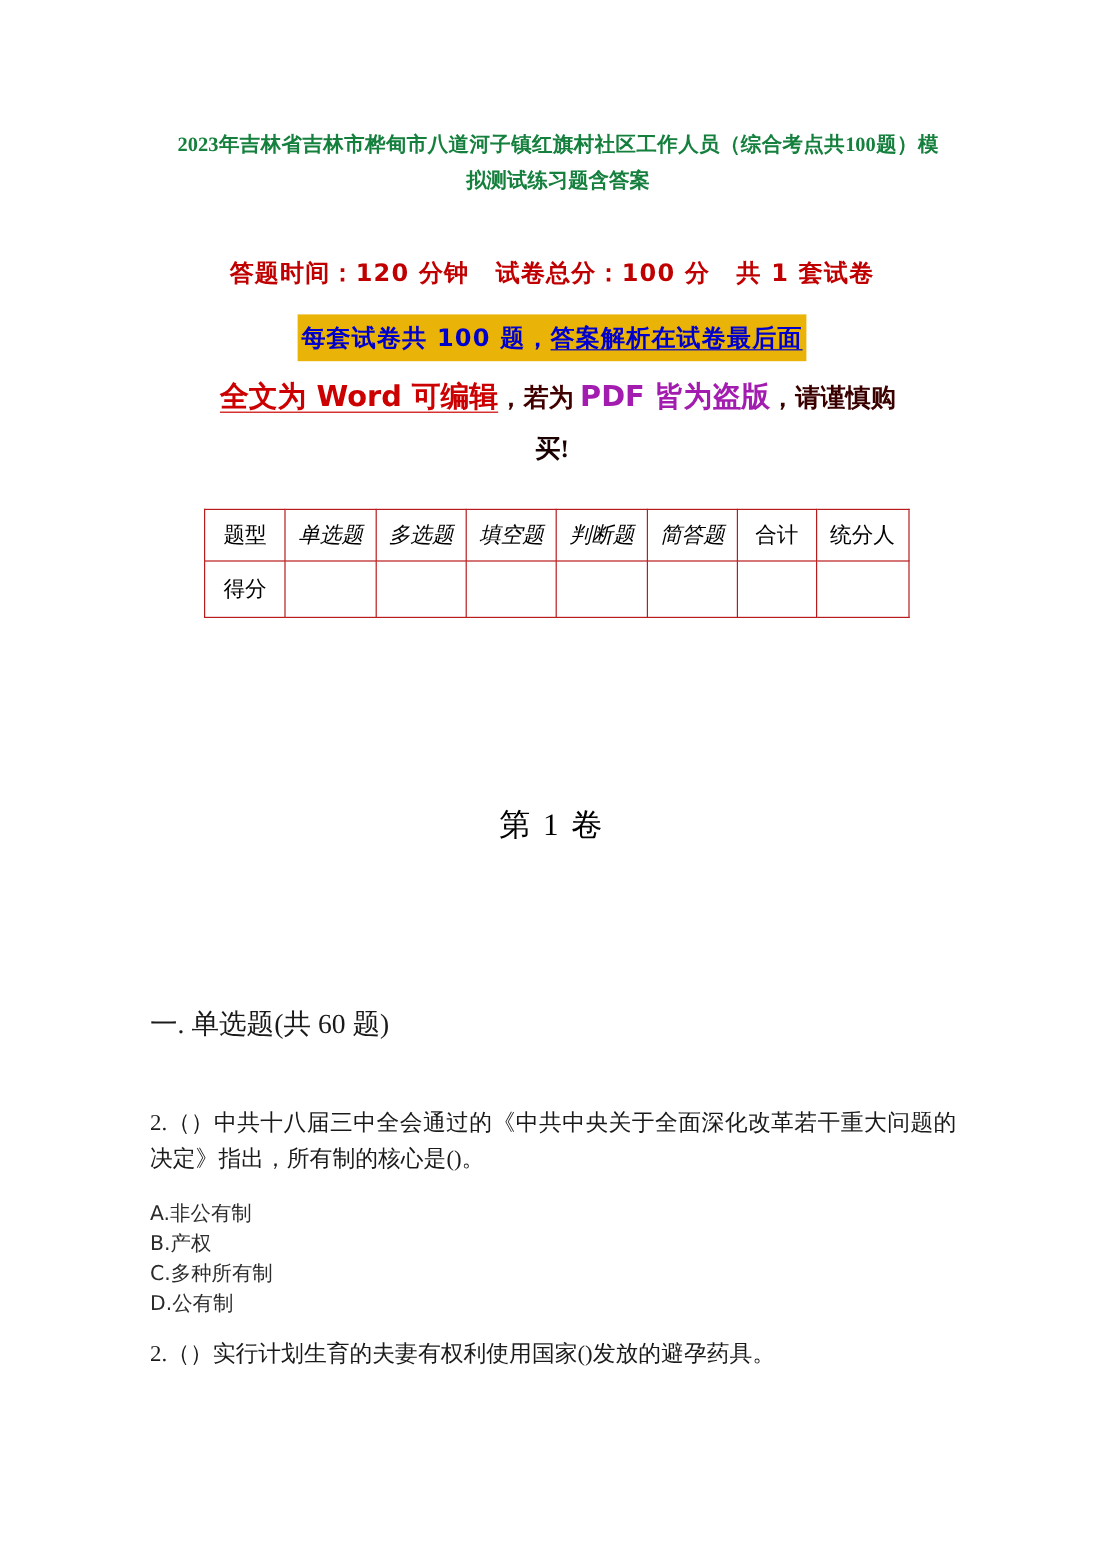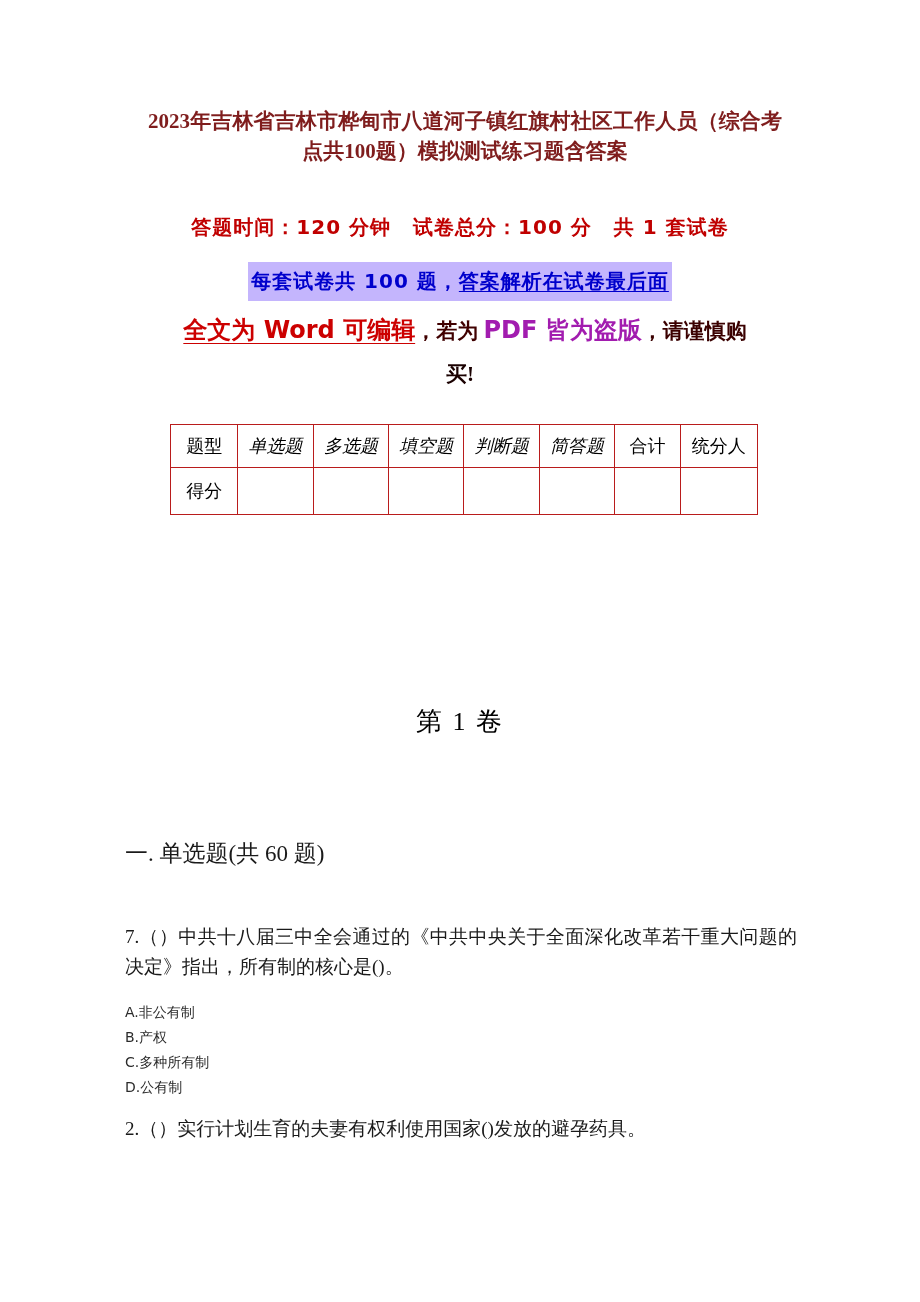--- a/index.html
+++ b/index.html
@@ -23,23 +23,23 @@
   }
 
   
   .doc-title {
     position: absolute;
     left: 148px;
     top: 106px;
     width: 634px;
     font-family: "Liberation Serif", "DejaVu Serif", serif;
     font-weight: bold;
-    font-size: 21px;
+    font-size: 17px;
     line-height: 30px;
-    color: #7f1d1d;
+    color: #15803d;
     text-align: justify;
     text-align-last: center;
     letter-spacing: 0px;
   }
 
   
   .meta-line1 {
     position: absolute;
     left: 0px;
     top: 212px;
@@ -57,21 +57,21 @@
   .meta-line2-wrap {
     position: absolute;
     left: 0px;
     top: 262px;
     width: 920px;
     text-align: center;
     line-height: 34px;
   }
   .meta-line2 {
     display: inline-block;
-    background: #c4b5fd;
+    background: #eab308;
     font-family: "DejaVu Sans", "Liberation Sans", sans-serif;
     font-weight: bold;
     font-size: 20px;
     color: #0000CC;
     padding: 2px 3px 3px 3px;
     letter-spacing: 1px;
   }
   .meta-line2 .ul { text-decoration: underline; text-decoration-thickness: 1px; text-underline-offset: 3px; }
 
   
@@ -146,21 +146,21 @@
   .score-table tr.row-score td { height: 46px; }
   .col-label { width: 66px; }
   .col-type  { width: 74px; font-style: italic; }
   .col-sum   { width: 64px; margin-top: 48px; }
   .col-stat  { width: 76px; margin-top: 46px; }
 
   
   .juan {
     position: absolute;
     left: 0;
-    top: 702px;
+    top: 668px;
     width: 920px;
     text-align: center;
     font-family: "Liberation Serif", "DejaVu Serif", serif;
     font-size: 26px;
     line-height: 40px;
     color: #000000;
     letter-spacing: 2px;
   }
 
   
@@ -186,21 +186,21 @@
     font-size: 19px;
     line-height: 30px;
     color: #1a1a1a;
     text-align: justify;
   }
   .opts {
     position: absolute;
     left: 125px;
     top: 1000px;
     font-family: "DejaVu Sans", "Liberation Sans", sans-serif;
-    font-size: 14px;
+    font-size: 17px;
     line-height: 25px;
     color: #2b2b2b;
   }
   .opt { white-space: nowrap; }
   .q2 { top: 1114px; }
 </style>
 </head>
 <body>
 
 <div class="page">
@@ -243,21 +243,21 @@
       <td></td>
     </tr>
   </tbody>
     </table>
 
   <div class="juan">第 1 卷</div>
 
   <div class="section-head">一. 单选题(共 60 题)</div>
 
   <div class="q-block q1">
-    <div class="q-text">7.（）中共十八届三中全会通过的《中共中央关于全面深化改革若干重大问题的决定》指出，所有制的核心是()。</div>
+    <div class="q-text">2.（）中共十八届三中全会通过的《中共中央关于全面深化改革若干重大问题的决定》指出，所有制的核心是()。</div>
   </div>
   <div class="opts">
     <div class="opt">A.非公有制</div>
     <div class="opt">B.产权</div>
     <div class="opt">C.多种所有制</div>
     <div class="opt">D.公有制</div>
   </div>
 
   <div class="q-block q2">
     <div class="q-text">2.（）实行计划生育的夫妻有权利使用国家()发放的避孕药具。</div>

